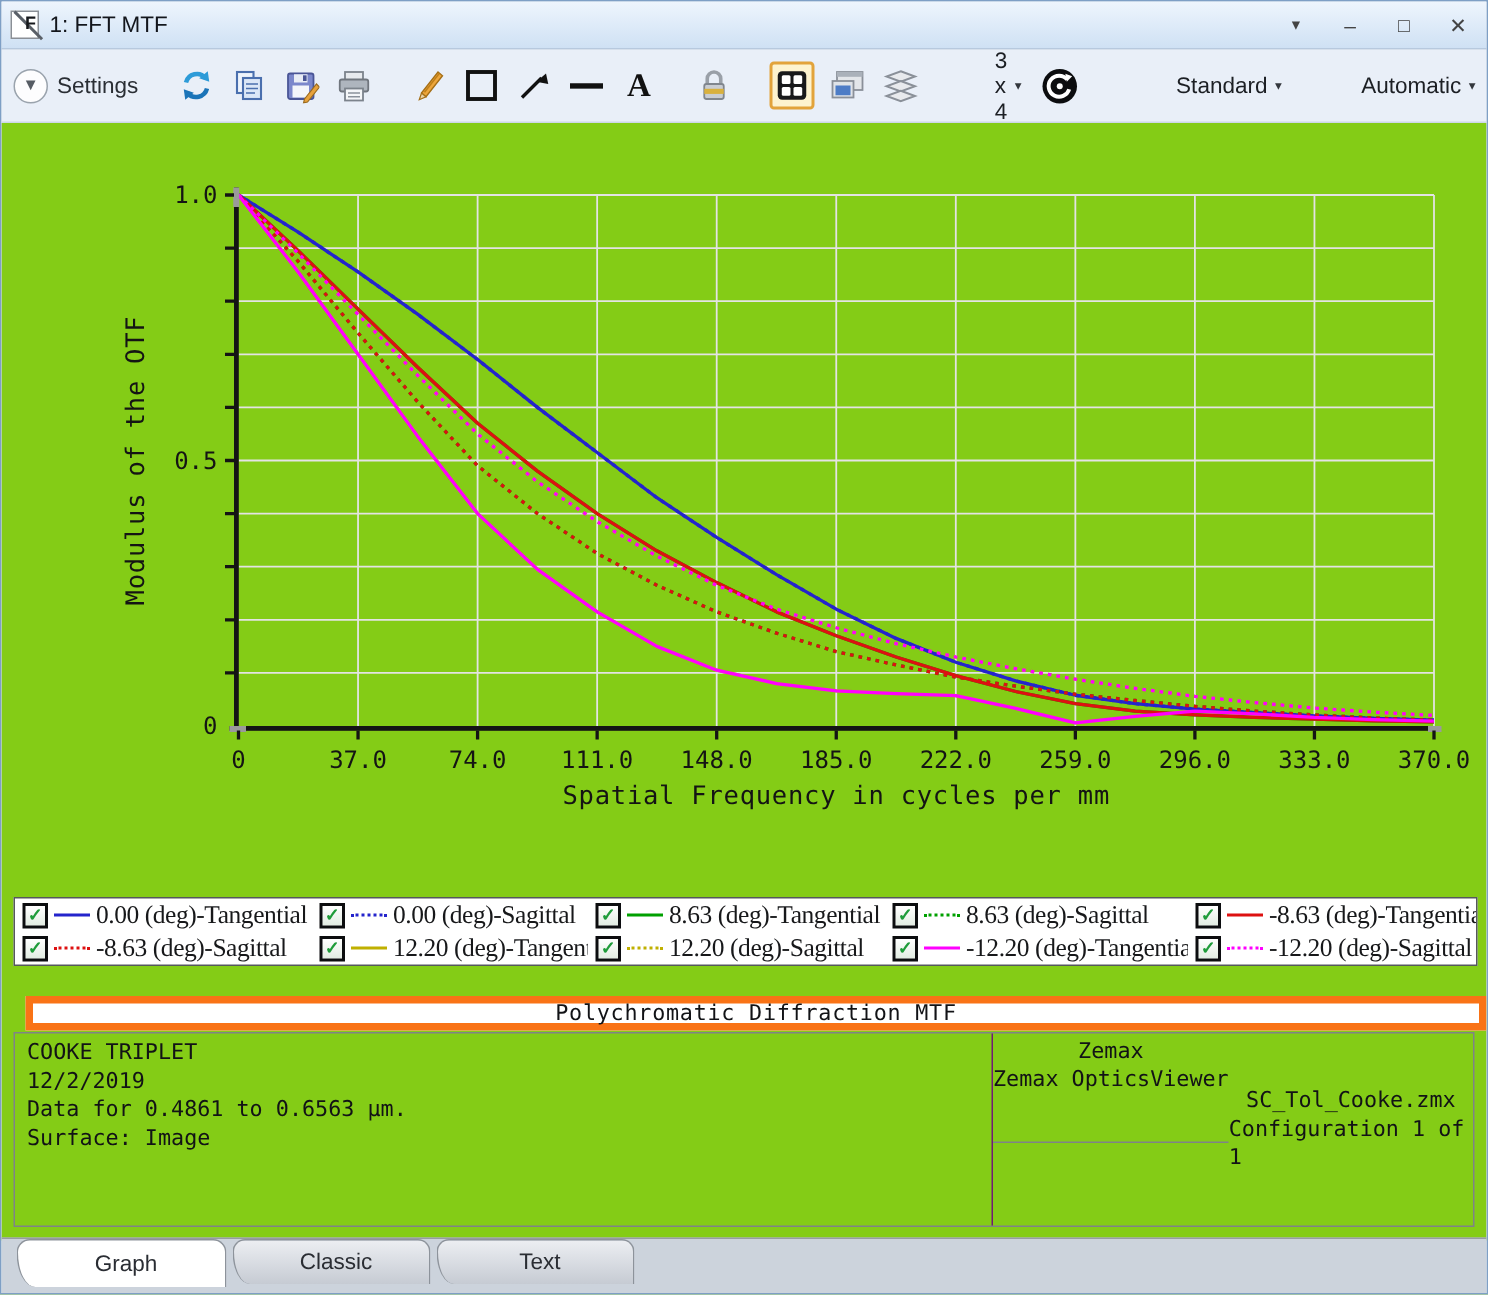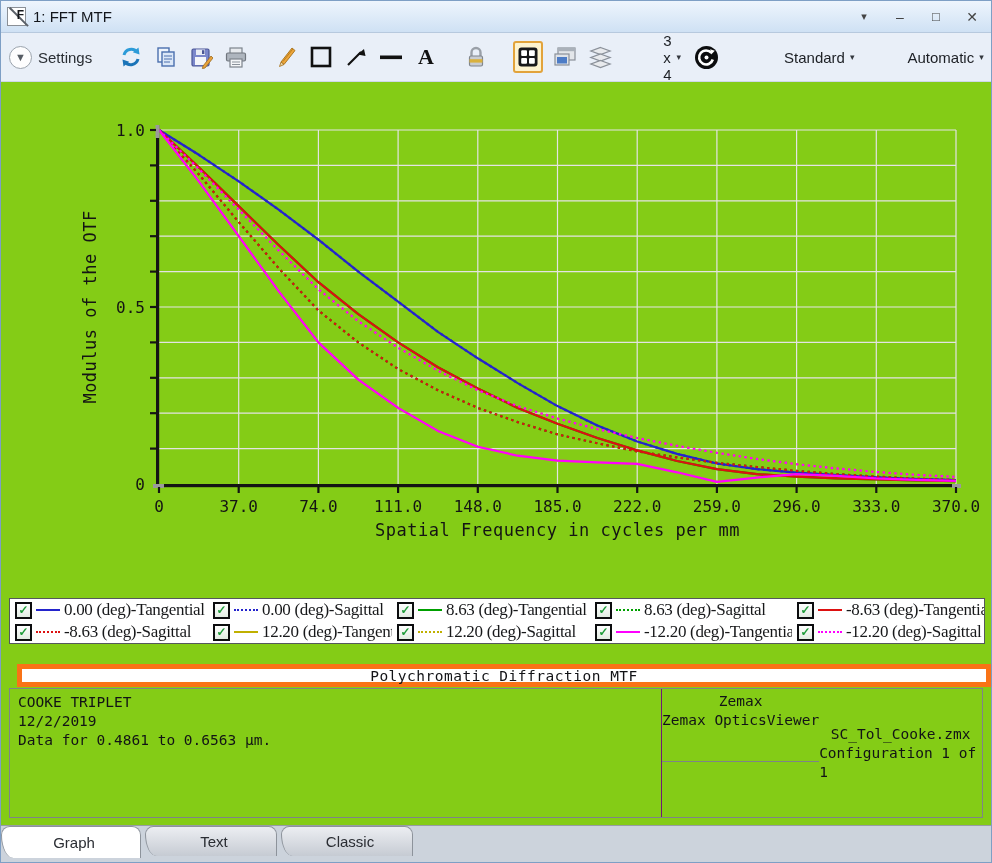--- a/index.html
+++ b/index.html
@@ -67,21 +67,21 @@
   .panel-left div{line-height:19px;min-height:19px;white-space:pre;}
   .panel-right{flex:1;display:flex;flex-direction:row;}
   .pr-cell{box-sizing:border-box;display:flex;flex-direction:column;align-items:center;justify-content:flex-start;font-family:"DejaVu Sans Mono",monospace;font-size:14.5px;color:#121316;}
   .pr-top{height:73px;border-bottom:1px solid #7f8388;padding-top:3px;}
   .pr-bottom{flex:1;justify-content:center;}
   .pr-cell div{line-height:19px;}
   
   .tabbar{
     position:absolute;left:0;bottom:0;width:100%;height:37px;
     background:#ccd3dc;border-top:1px solid #979ca4;
-    display:flex;align-items:flex-start;padding-left:0;box-sizing:border-box;
+    display:flex;align-items:flex-start;padding-left:10px;box-sizing:border-box;
   }
   .tab{
     height:29px;min-width:92px;margin-top:0px;margin-right:4px;
     display:flex;align-items:center;justify-content:center;
     font-size:15px;color:#2a2d33;
     border:1px solid #8d939b;border-top:1px solid #8d939b;
     border-radius:10px 10px 0 0;
     border-bottom:none;
     background:linear-gradient(#eceef2,#c6cbd3);
     padding:0 16px 0 22px;position:relative;
@@ -374,32 +374,33 @@
       </div>
     </div>
 
   <div class="panel-title">Polychromatic Diffraction MTF</div>
 
   <div class="panel-cells">
     <div class="panel-left">
       <div>COOKE TRIPLET</div>
       <div>12/2/2019</div>
       <div>Data for 0.4861 to 0.6563 µm.</div>
+      <div>Surface: Image</div>
       <div></div>
     </div>
     <div class="panel-right">
       <div class="pr-cell pr-top">
         <div>Zemax</div>
         <div>Zemax OpticsViewer</div>
       </div>
       <div class="pr-cell pr-bottom">
         <div>SC_Tol_Cooke.zmx</div>
         <div>Configuration 1 of 1</div>
       </div>
     </div>
   </div>
 </div>
 
 <div class="tabbar">
   <div class="tab active">Graph</div>
+  <div class="tab">Classic</div>
   <div class="tab">Text</div>
-  <div class="tab">Classic</div>
 </div>
 
 </body></html>

